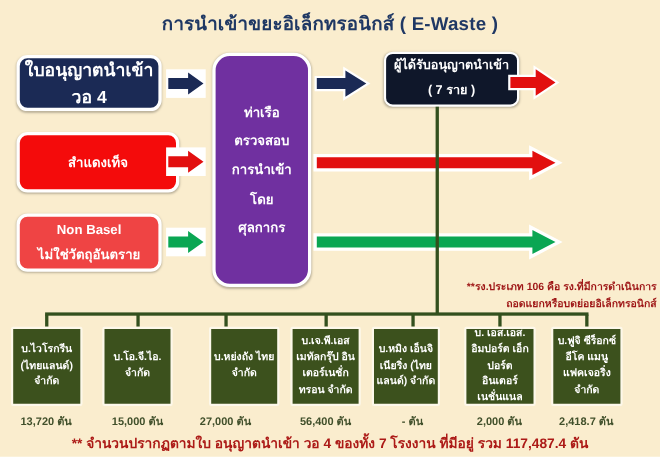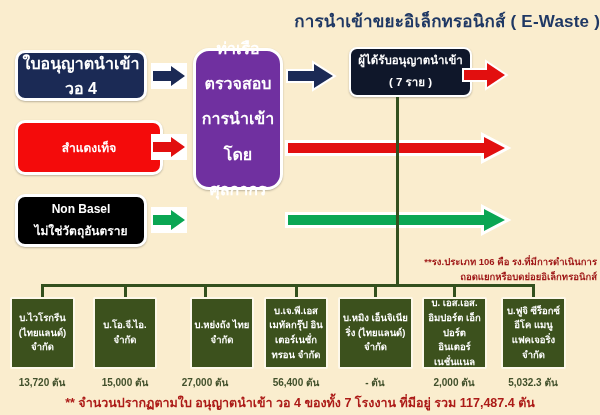--- a/index.html
+++ b/index.html
@@ -2,38 +2,38 @@
 <html><head>
 <meta charset="utf-8">
 <style>
   * { margin:0; padding:0; box-sizing:border-box; }
   body { font-family:"Liberation Sans","DejaVu Sans",sans-serif; }
   .stage{
     position:relative; width:600px; height:415px;
     background:#FAEDCE; overflow:hidden; font-weight:bold;
   }
   .title{
-    position:absolute; top:7px; left:0; width:600px; text-align:right;
+    position:absolute; top:7px; left:0; width:600px; text-align:center;
     font-size:17px; color:#1F3864; letter-spacing:.2px;
   }
   .box{
     position:absolute; display:flex; flex-direction:column;
     align-items:center; justify-content:center; text-align:center;
     color:#fff; border:3px solid #fff; border-radius:10px;
     box-shadow:0 1px 2px rgba(0,0,0,.25);
   }
   .navy { background:#1B2A55; }
   .redbox { background:#F40B0B; }
-  .greenbox { background:#000000; }
+  .greenbox { background:#ef4444; }
   .purplebox { background:#7030A0; border-radius:16px; }
   .olivebox { background:#0f172a; border:2px solid #fff; border-radius:8px;margin-left:12px; }
   .b-permit { left:15px; top:50px; width:132px; height:51px; font-size:16px; }
   .b-false  { left:15px; top:120px; width:148px; height:55px; font-size:12px; }
   .b-nonbasel{ left:15px; top:194px; width:132px; height:53px; font-size:12px; line-height:1.8; }
-  .b-customs{ left:193px; top:48px; width:90px; height:142px; font-size:16px; }
+  .b-customs{ left:193px; top:48px; width:90px; height:213px; font-size:12px; }
   .b-customs div{ line-height:2.2; }
   .b-licensed{ left:337px; top:47px; width:123px; height:50px; font-size:11.5px; line-height:1.9; }
   .b-factory{ left:508px; top:53px; width:87px; height:190px; font-size:12px; }
   .b-factory div{ line-height:26px; }
   .arrow{ position:absolute; overflow:visible; }
   .conn{ position:absolute; background:#33501E; }
   .fbox{
     position:absolute; top:297px; height:72px;
     background:#3C511D; border:2px solid #FDF8EA; border-radius:2px;
     color:#fff; font-size:9.5px; line-height:1.55;
@@ -133,33 +133,33 @@
     </div>
   <div class="fbox" style="left:93px;width:64px">
       <span>บ.โอ.จี.ไอ. จำกัด</span>
     </div>
   <div class="fbox" style="left:190px;width:64px">
       <span>บ.หย่งถัง ไทย จำกัด</span>
     </div>
   <div class="fbox" style="left:264px;width:64px">
       <span>บ.เจ.พี.เอส เมทัลกรุ๊ป อินเตอร์เนชั่กทรอน จำกัด</span>
     </div>
-  <div class="fbox" style="left:338px;width:75px">
+  <div class="fbox" style="left:338px;width:62px">
       <span>บ.หมิง เอ็นจิเนียริ่ง (ไทยแลนด์) จำกัด</span>
     </div>
   <div class="fbox" style="left:422px;width:65px">
       <span>บ. เอส.เอส. อิมปอร์ต เอ็กปอร์ต อินเตอร์เนชั่นแนล</span>
     </div>
   <div class="fbox" style="left:501px;width:65px">
       <span>บ.ฟูจิ ซีร็อกซ์ อีโค แมนู แฟคเจอริ่ง จำกัด</span>
     </div>
 
   <div class="tons" style="left:-3px">13,720 ตัน</div>
   <div class="tons" style="left:80px">15,000 ตัน</div>
   <div class="tons" style="left:160px">27,000 ตัน</div>
   <div class="tons" style="left:251px">56,400 ตัน</div>
   <div class="tons" style="left:330px">- ตัน</div>
   <div class="tons" style="left:409px">2,000 ตัน</div>
-  <div class="tons" style="left:488px">5,032.3 ตัน</div>
+  <div class="tons" style="left:488px">2,418.7 ตัน</div>
 
   <div class="footnote">** จำนวนปรากฏตามใบ อนุญาตนำเข้า วอ 4 ของทั้ง 7 โรงงาน ที่มีอยู่ รวม 117,487.4 ตัน</div>
 
 </div>
 
 </body></html>

